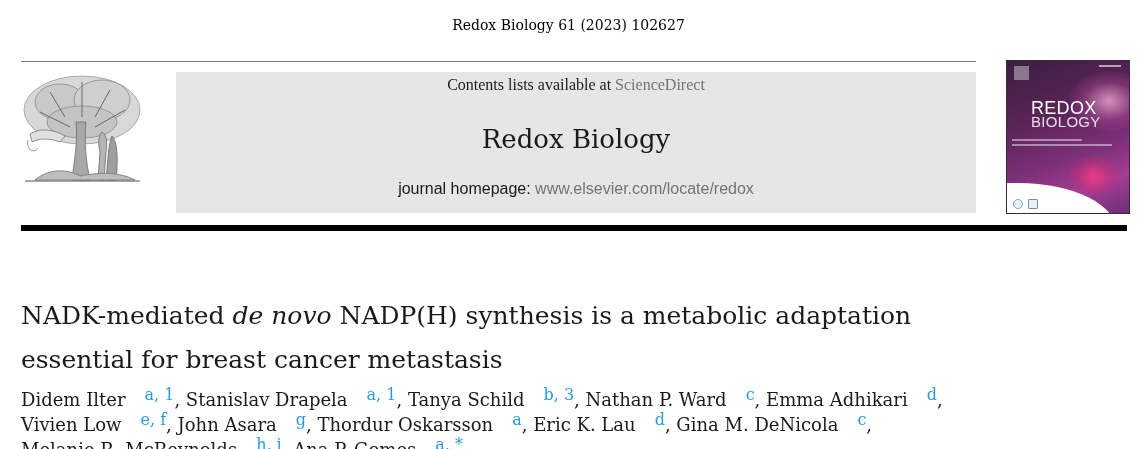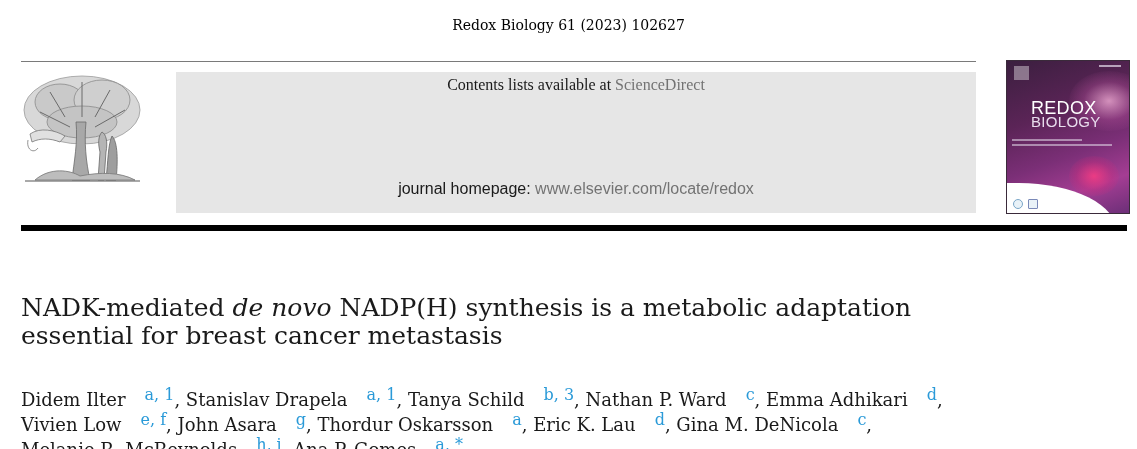--- a/index.html
+++ b/index.html
@@ -215,21 +215,21 @@
       background: #000000;
     }
     
     .article-title {
       position: absolute;
       left: 21px;
       top: 294px;
       width: 960px;
       font-family: "DejaVu Serif", serif;
       font-size: 25px;
-      line-height: 28px;
+      line-height: 44px;
       color: #1a1a1a;
     }
     .article-title em {
       font-style: italic;
     }
     
     .authors {
       position: absolute;
       left: 21px;
       top: 387px;
@@ -275,20 +275,21 @@
     <path d="M92 64 C98 70 98 90 96 108 L86 108 C88 90 88 72 92 64 Z" fill="#9e9e9e" stroke="#666" stroke-width="0.8"></path>
     <path d="M15 108 C30 95 50 98 60 104 C80 100 100 100 115 108 Z" fill="#bdbdbd" stroke="#777" stroke-width="0.8"></path>
     <line x1="5" y1="109" x2="120" y2="109" stroke="#555" stroke-width="1.2"></line>
   </svg>
 </div>
 
 <div class="banner">
   <div class="banner-contents">
     <span>Contents lists available at </span><span class="link">ScienceDirect</span>
   </div>
+  <div class="banner-title">Redox Biology</div>
   <div class="banner-homepage">
     <span>journal homepage: </span><span class="link">www.elsevier.com/locate/redox</span>
   </div>
 </div>
 
 <div class="cover">
   <div class="cover-glow"></div>
   <div class="cover-glow2"></div>
   <div class="cover-mini-logo"></div>
   <div class="cover-issn"></div>

